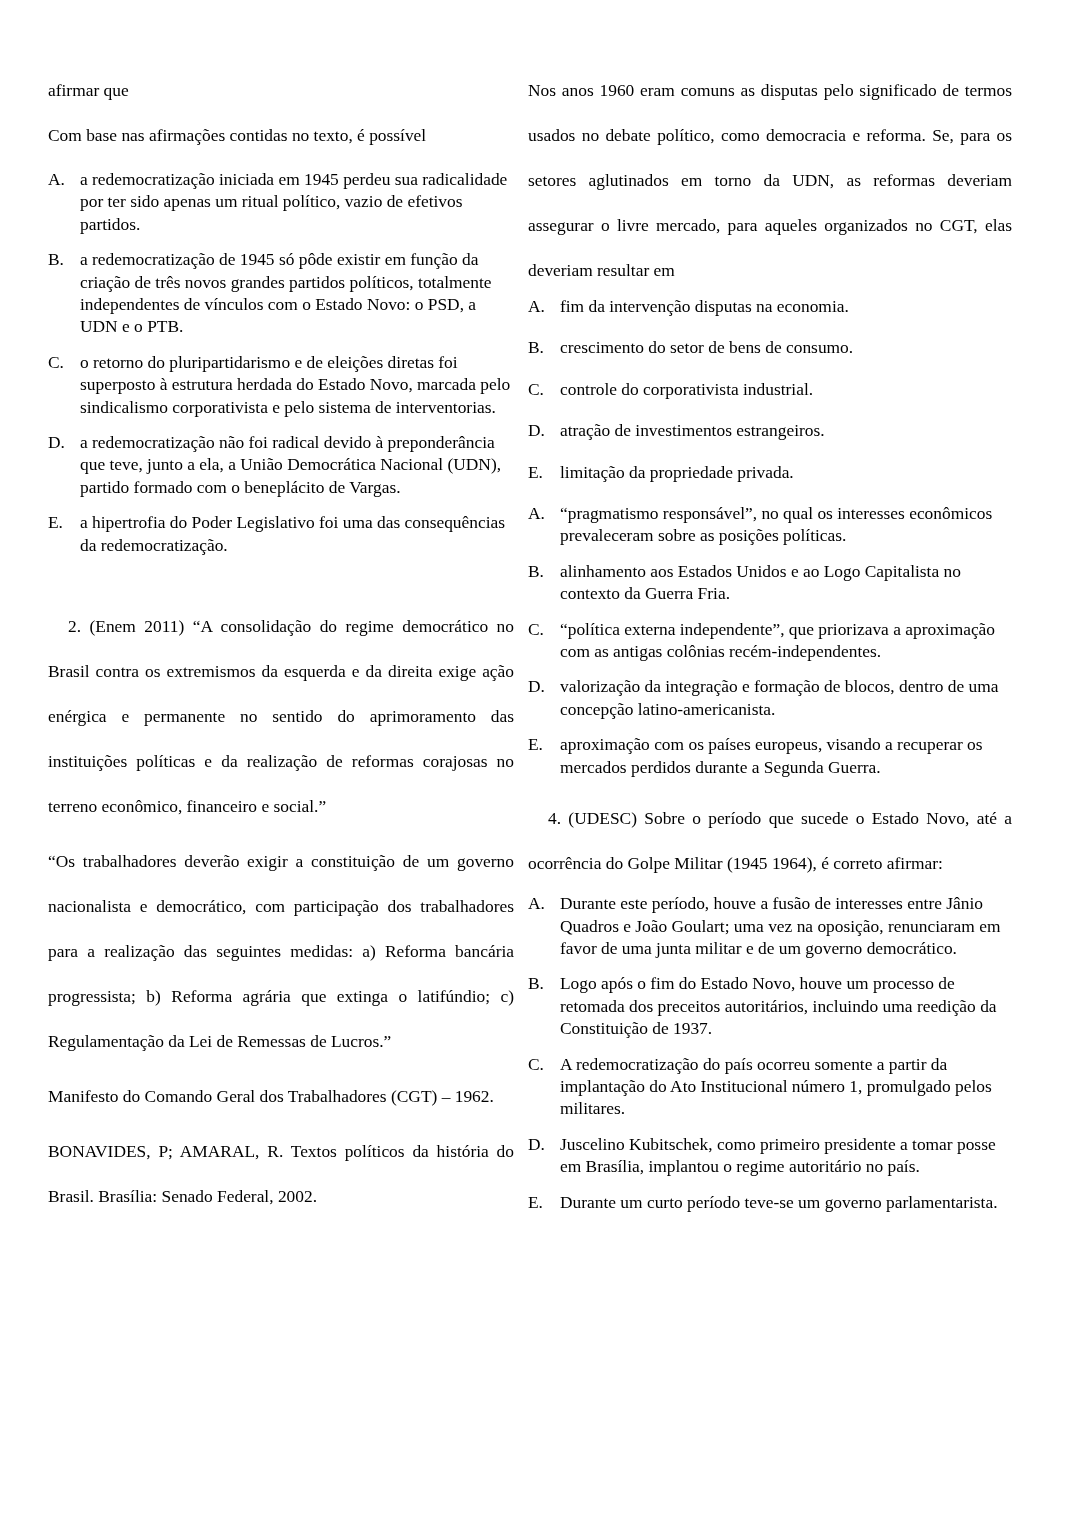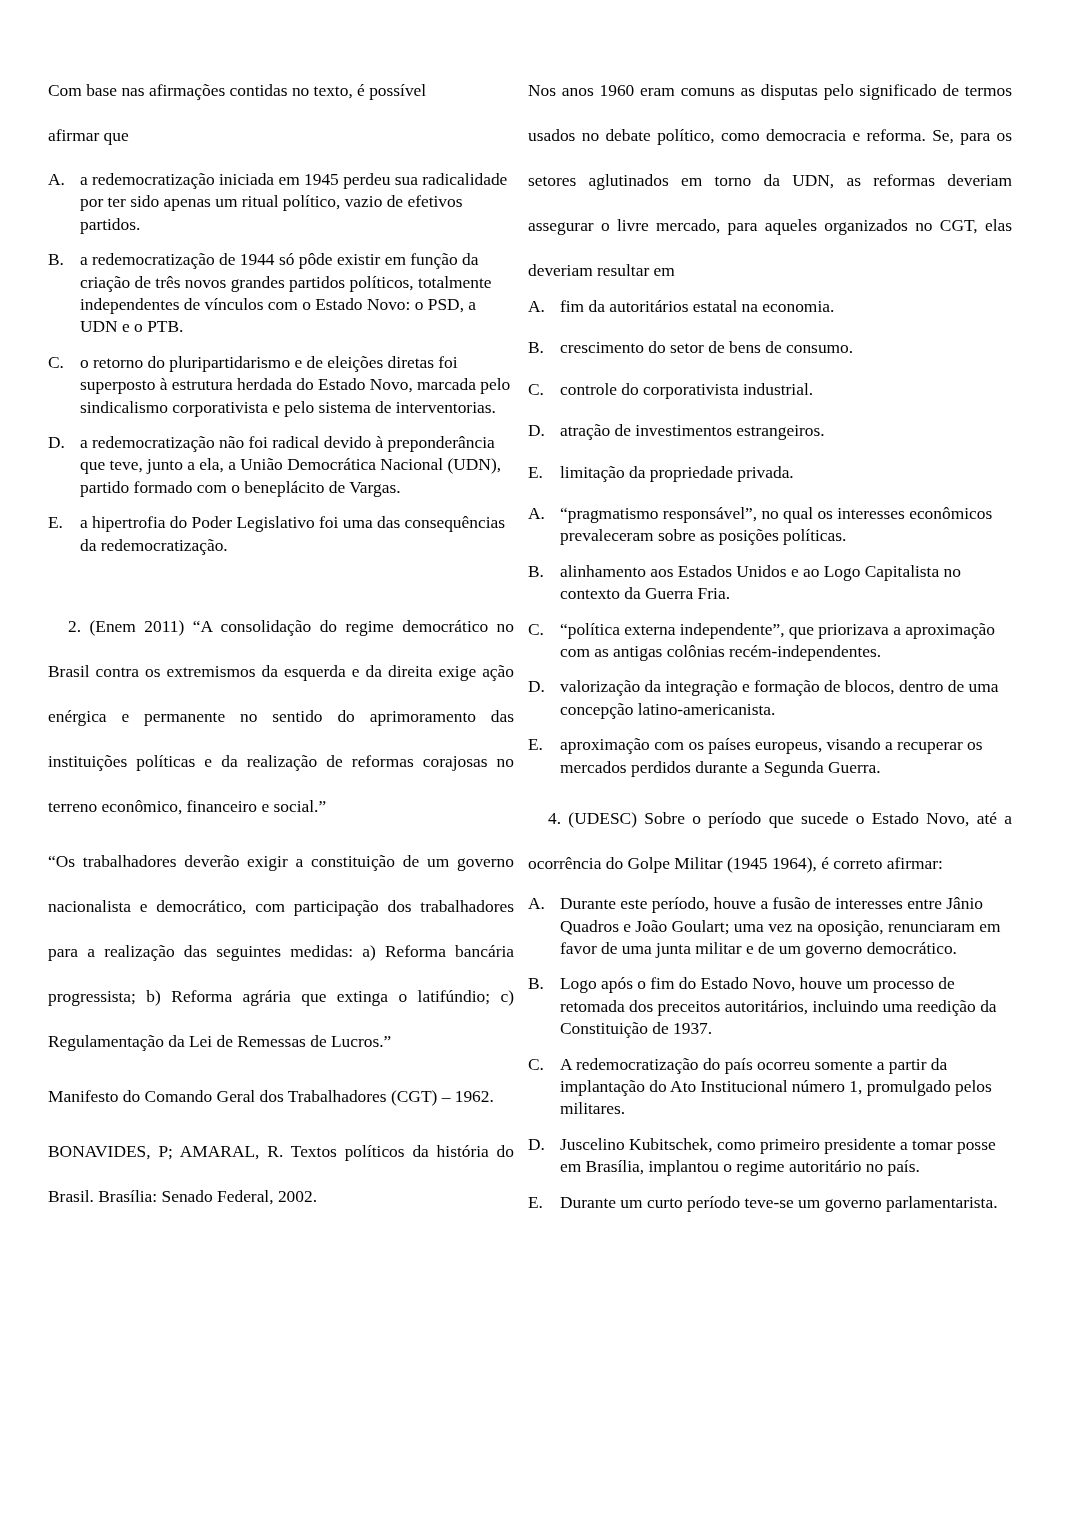--- a/index.html
+++ b/index.html
@@ -65,32 +65,32 @@
   .opt-text { display: block; }
   .opts.single .opt { margin-bottom: 19px; }
 </style>
 </head>
 <body>
 
 <div class="page">
 
   <div class="col col-left">
 
+    <p class="para">afirmar que</p>
+
     <p class="para">Com base nas afirmações contidas no texto, é possível</p>
-
-    <p class="para">afirmar que</p>
 
     <ul class="opts" style="margin-top:10px;">
       <li class="opt">
         <span class="opt-letter">A.</span>
         <span class="opt-text">a redemocratização iniciada em 1945 perdeu sua radicalidade por ter sido apenas um ritual político, vazio de efetivos partidos.</span>
       </li>
       <li class="opt">
         <span class="opt-letter">B.</span>
-        <span class="opt-text">a redemocratização de 1944 só pôde existir em função da criação de três novos grandes partidos políticos, totalmente independentes de vínculos com o Estado Novo: o PSD, a UDN e o PTB.</span>
+        <span class="opt-text">a redemocratização de 1945 só pôde existir em função da criação de três novos grandes partidos políticos, totalmente independentes de vínculos com o Estado Novo: o PSD, a UDN e o PTB.</span>
       </li>
       <li class="opt">
         <span class="opt-letter">C.</span>
         <span class="opt-text">o retorno do pluripartidarismo e de eleições diretas foi superposto à estrutura herdada do Estado Novo, marcada pelo sindicalismo corporativista e pelo sistema de interventorias.</span>
       </li>
       <li class="opt">
         <span class="opt-letter">D.</span>
         <span class="opt-text">a redemocratização não foi radical devido à preponderância que teve, junto a ela, a União Democrática Nacional (UDN), partido formado com o beneplácito de Vargas.</span>
       </li>
       <li class="opt">
@@ -110,21 +110,21 @@
 
   </div>
 
   <div class="col col-right">
 
     <p class="para">Nos anos 1960 eram comuns as disputas pelo significado de termos usados no debate político, como democracia e reforma. Se, para os setores aglutinados em torno da UDN, as reformas deveriam assegurar o livre mercado, para aqueles organizados no CGT, elas deveriam resultar em</p>
 
     <ul class="opts single" style="margin-top:2px;">
       <li class="opt">
         <span class="opt-letter">A.</span>
-        <span class="opt-text">fim da autoritários estatal na economia.</span>
+        <span class="opt-text">fim da intervenção disputas na economia.</span>
       </li>
       <li class="opt">
         <span class="opt-letter">B.</span>
         <span class="opt-text">crescimento do setor de bens de consumo.</span>
       </li>
       <li class="opt">
         <span class="opt-letter">C.</span>
         <span class="opt-text">controle do corporativista industrial.</span>
       </li>
       <li class="opt">

